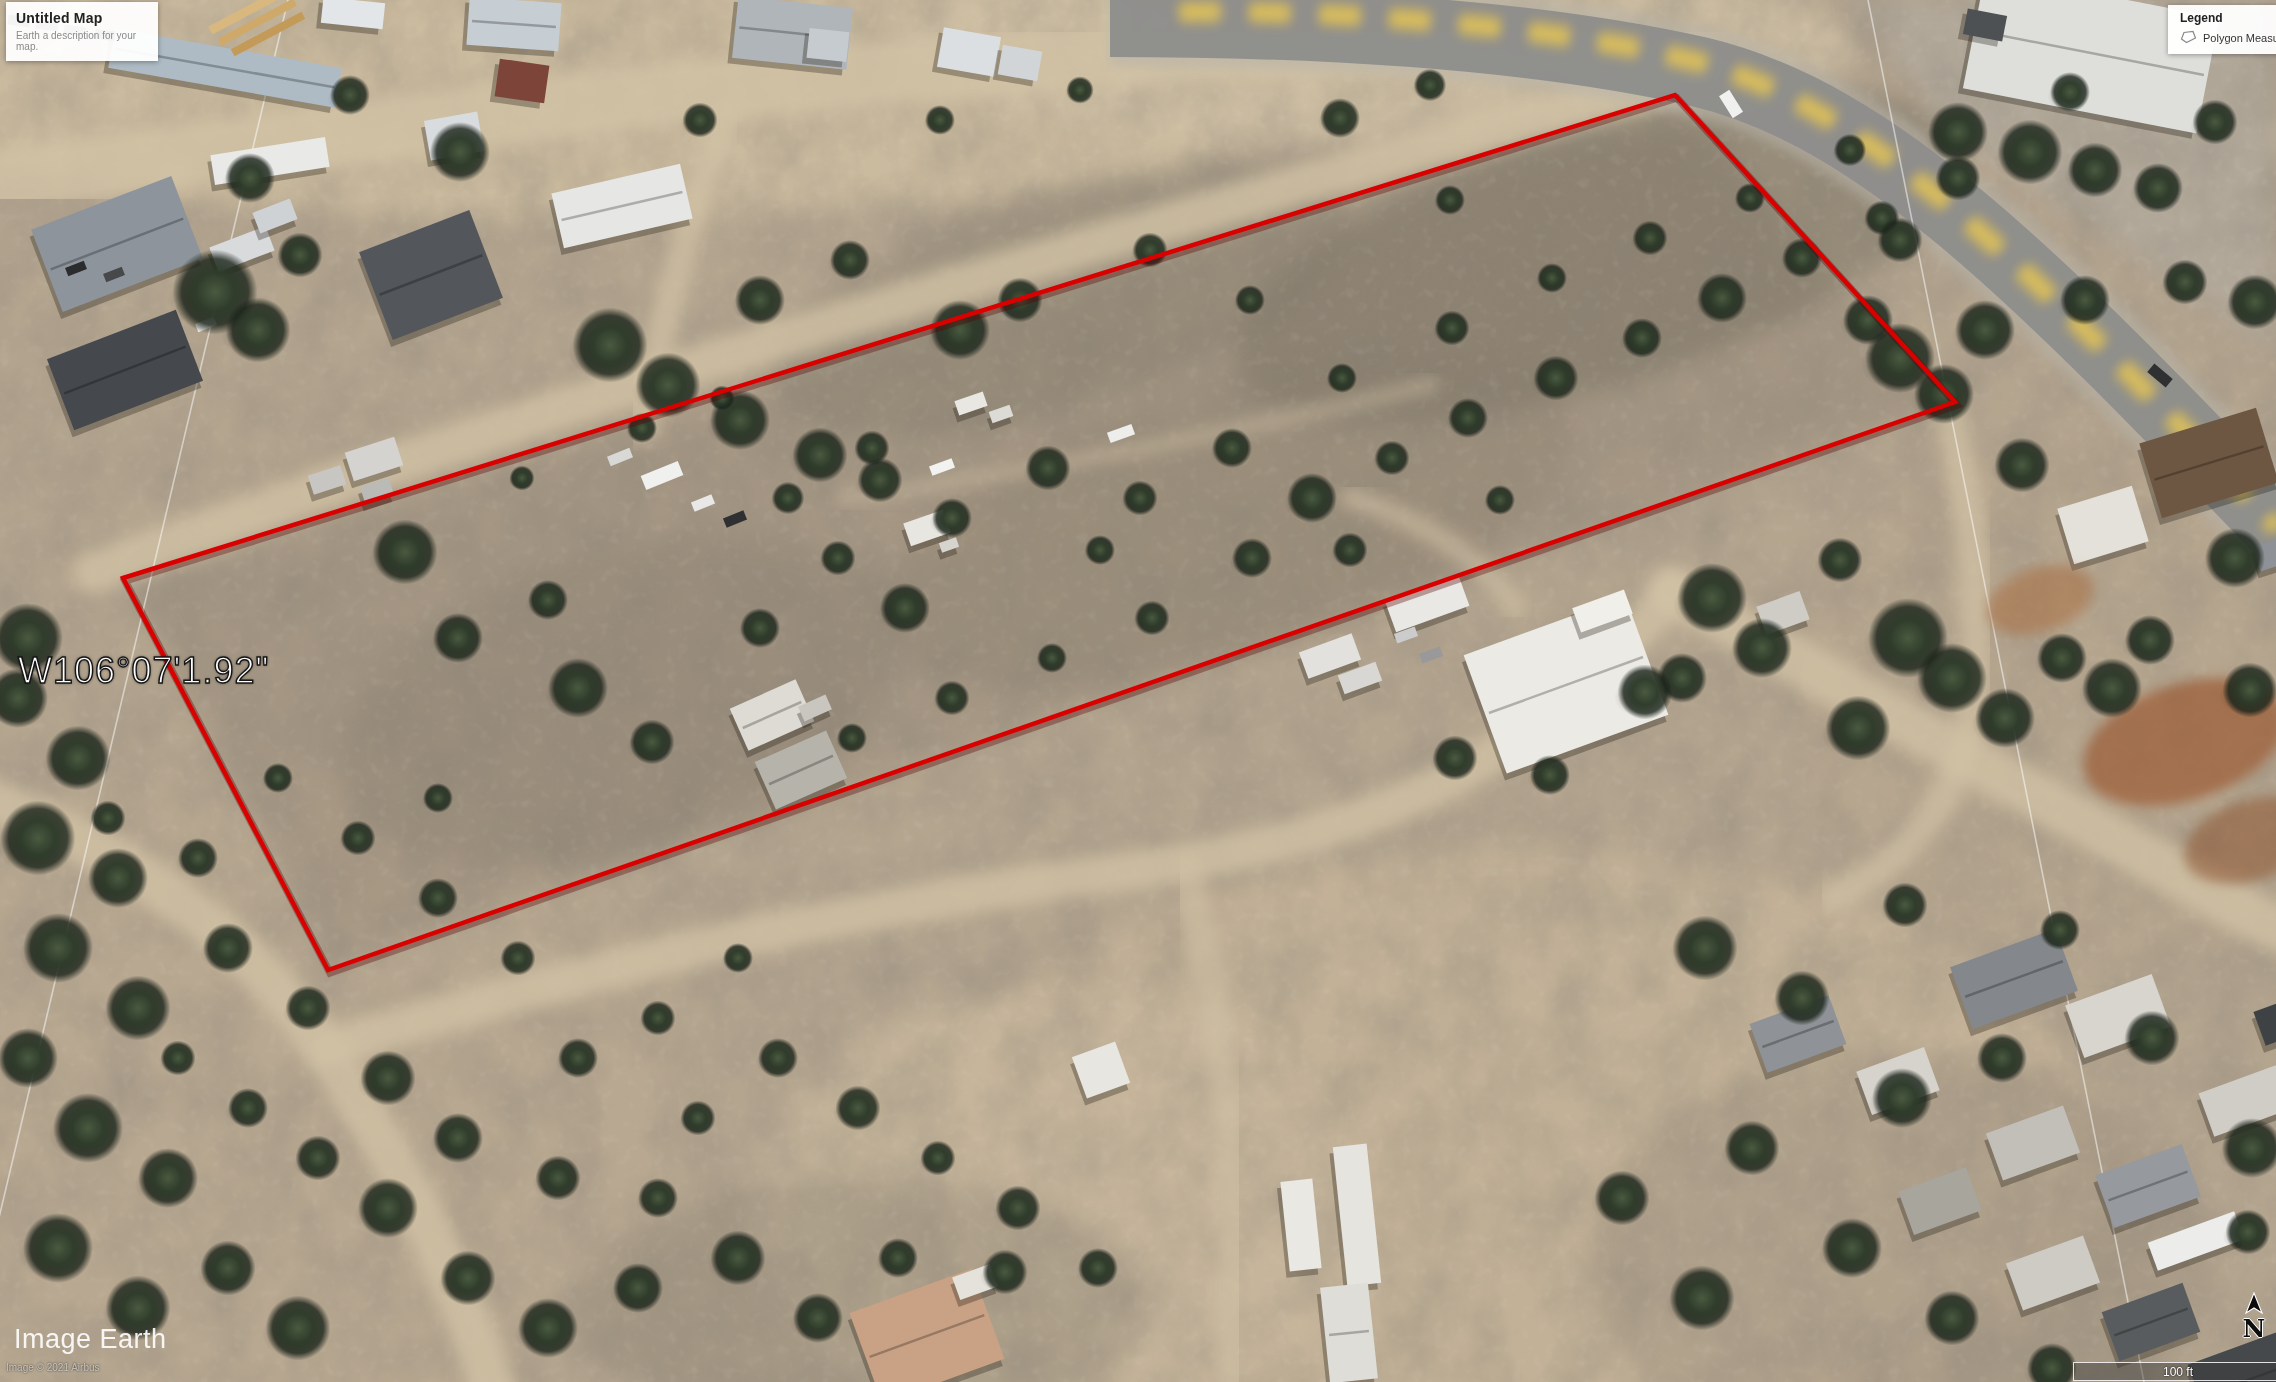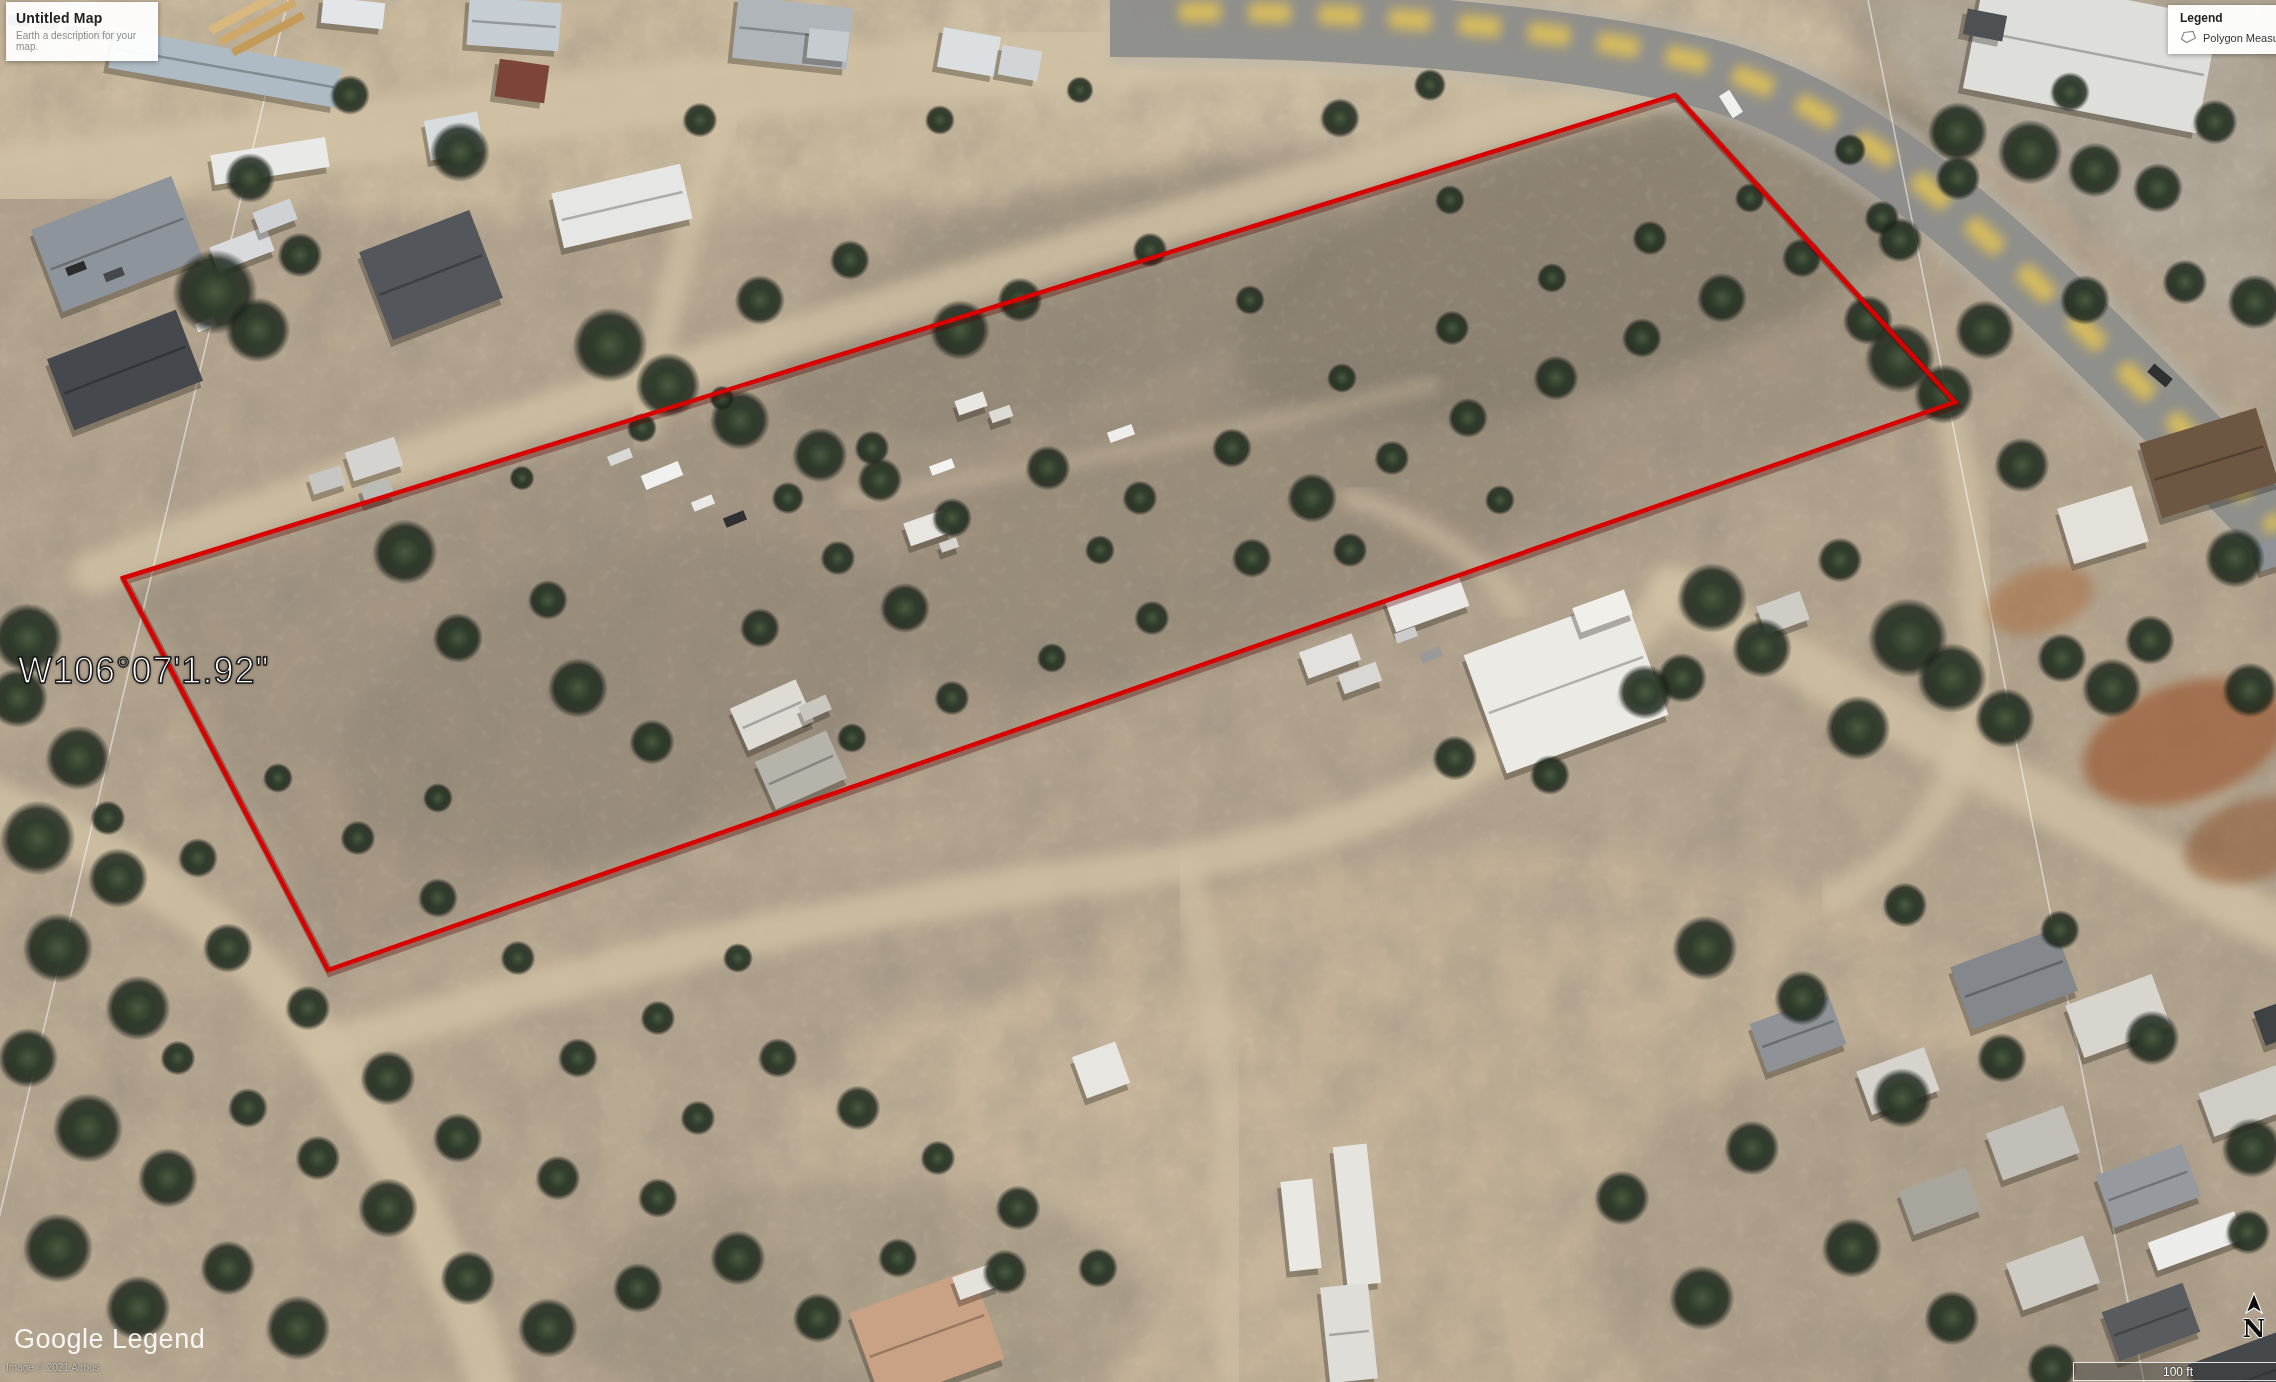--- a/index.html
+++ b/index.html
@@ -594,21 +594,21 @@
         <svg width="17" height="14" viewBox="0 0 17 14">
           <polygon points="4,2.5 13,1.5 15.5,8 6.5,12.5 1.5,9" fill="#fff" stroke="#8a8a8a" stroke-width="1.2"></polygon>
         </svg>
       </span>
       <span>Polygon Measure</span>
     </div>
   </div>
 
   <div class="coordinate-label">W106°07'1.92"</div>
 
-  <div class="watermark">Google Legend</div>
+  <div class="watermark">Image Earth</div>
   <div class="attribution">Image © 2021 Airbus</div>
 
   <div class="scale-bar">
     <span>100 ft</span>
   </div>
 
   <div class="north">
     <svg width="28" height="22" viewBox="0 0 28 22">
       <polygon points="14,1 22,21 14,16 6,21" fill="#0d0d0d" stroke="#fff" stroke-width="1.1"></polygon>
     </svg>

